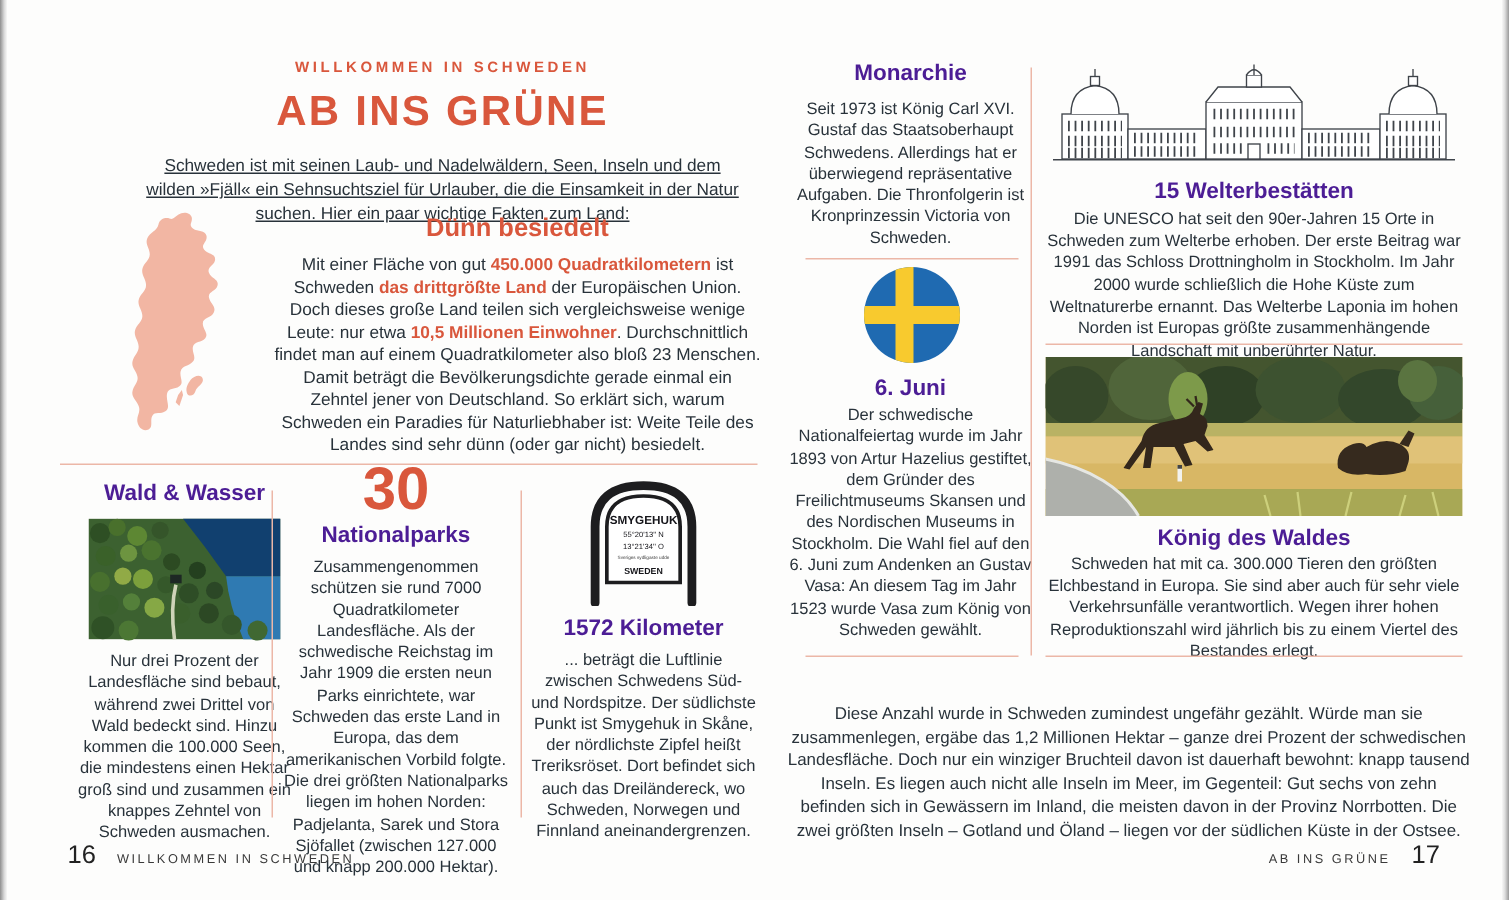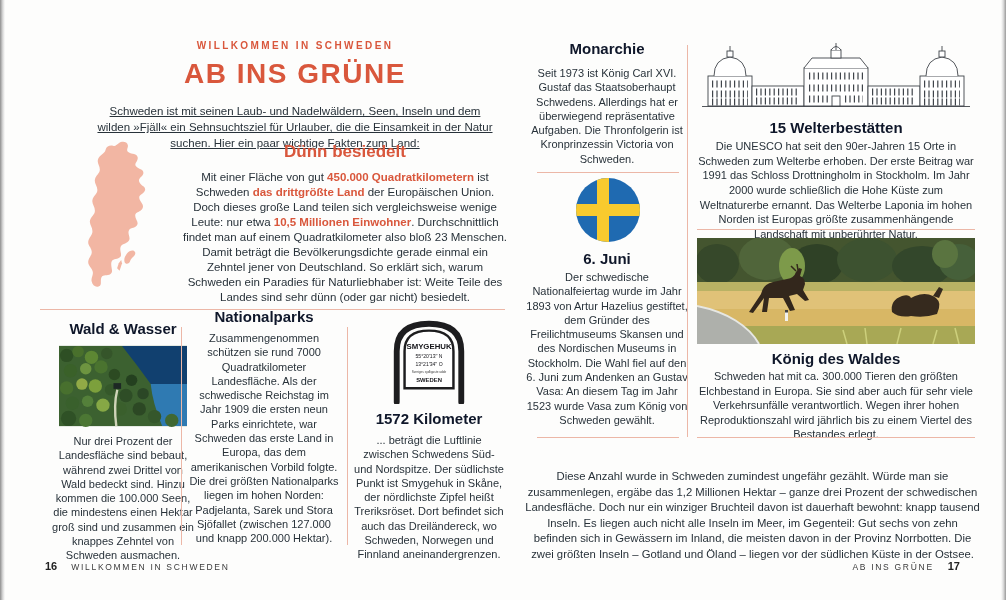--- a/index.html
+++ b/index.html
@@ -23,33 +23,33 @@
   .intro{margin:13px auto 0 auto;font-size:11.5px;line-height:1.4;width:400px;text-decoration:underline;}
 
   .map-svg{position:absolute;left:76px;top:130px;width:74px;height:172px;}
 
   .densely{position:absolute;left:182px;top:142px;width:326px;text-align:center;}
   .sec-h{margin:0;font-size:17px;font-weight:700;color:#d9573c;}
   .densely p{margin:8px 0 0 0;font-size:11.5px;line-height:1.3;}
 
   .col{position:absolute;text-align:center;}
   .col p{margin:6px 0 0 0;font-size:11px;line-height:1.3;}
-  .col-h{margin:0;font-size:15px;font-weight:700;color:#0f172a;}
+  .col-h{margin:0;font-size:15px;font-weight:700;color:#4c1d95;}
   .col-wald{left:52px;top:320px;width:142px;}
   .photo1{display:block;margin:7px auto 2px auto;width:128px;height:84px;}
   .col-parks{left:188px;top:306px;width:152px;}
   .big-num{font-size:40px;line-height:1.0;font-weight:700;color:#d9573c;}
   .col-parks .col-h{margin-top:2px;}
   .col-km{left:354px;top:314px;width:150px;}
   .sign-svg{display:block;margin:0 auto 6px auto;width:88px;height:90px;}
 
   .footer{position:absolute;top:560px;display:flex;align-items:baseline;gap:14px;}
   .footer-l{left:45px;}
   .footer-r{left:795px;width:165px;justify-content:flex-end;}
-  .pg-num{font-size:11px;font-weight:700;color:#222;}
+  .pg-num{font-size:17px;font-weight:400;color:#222;}
   .pg-label{font-size:8.5px;letter-spacing:1.7px;color:#3a3a3a;}
 
   
   .col-mid{left:528px;width:158px;}
   .mon{top:40px;}
   .mon p{margin-top:9px;}
   .flag{position:absolute;left:576px;top:178px;width:64px;height:64px;border-radius:50%;overflow:hidden;background:#1f6ab1;}
   .flag .vbar{position:absolute;left:21px;top:0;width:12px;height:64px;background:#f8ca2e;}
   .flag .hbar{position:absolute;left:0;top:26px;width:64px;height:12px;background:#f8ca2e;}
   .juni-h{position:absolute;left:528px;top:250px;width:158px;text-align:center;}
@@ -126,20 +126,21 @@
       </g>
       <path d="M60,84 Q57,62 61,46" stroke="#cfd4b8" stroke-width="2.5" fill="none"></path>
       <rect x="57" y="39" width="8" height="6" fill="#1d2824"></rect>
     </svg>
     <p>Nur drei Prozent der Landesfläche sind bebaut, während zwei Drittel von Wald bedeckt sind. Hinzu kommen die 100.000 Seen, die mindestens einen Hektar groß sind und zusammen ein knappes Zehntel von Schweden ausmachen.</p>
   </section>
 
   <div class="rule rule-v" style="left:181px;top:327px;height:218px;"></div>
 
   <section class="col col-parks">
+    <div class="big-num">30</div>
     <h3 class="col-h">Nationalparks</h3>
     <p>Zusammengenommen schützen sie rund 7000 Quadratkilometer Landesfläche. Als der schwedische Reichstag im Jahr 1909 die ersten neun Parks einrichtete, war Schweden das erste Land in Europa, das dem amerikanischen Vorbild folgte. Die drei größten Nationalparks liegen im hohen Norden: Padjelanta, Sarek und Stora Sjöfallet (zwischen 127.000 und knapp 200.000 Hektar).</p>
   </section>
 
   <div class="rule rule-v" style="left:347px;top:327px;height:218px;"></div>
 
   <section class="col col-km">
     <svg class="sign-svg" viewBox="0 0 90 92" aria-hidden="true">
       <path d="M12,90 L12,38 Q12,10 45,10 Q78,10 78,38 L78,90" stroke="#1d1d1f" stroke-width="6" fill="none" stroke-linecap="round"></path>
       <path d="M20,76 L20,38 Q20,17 45,17 Q70,17 70,38 L70,76 Z" fill="#ffffff" stroke="#1d1d1f" stroke-width="2.5"></path>

